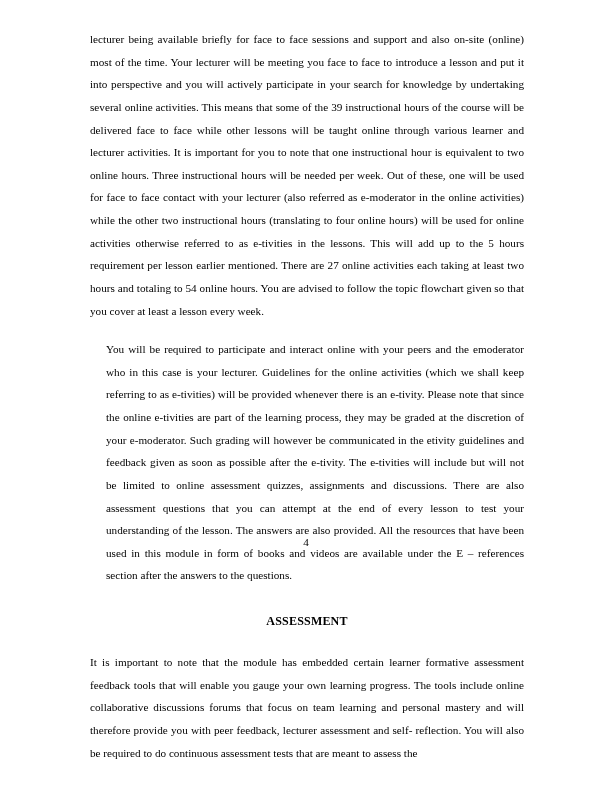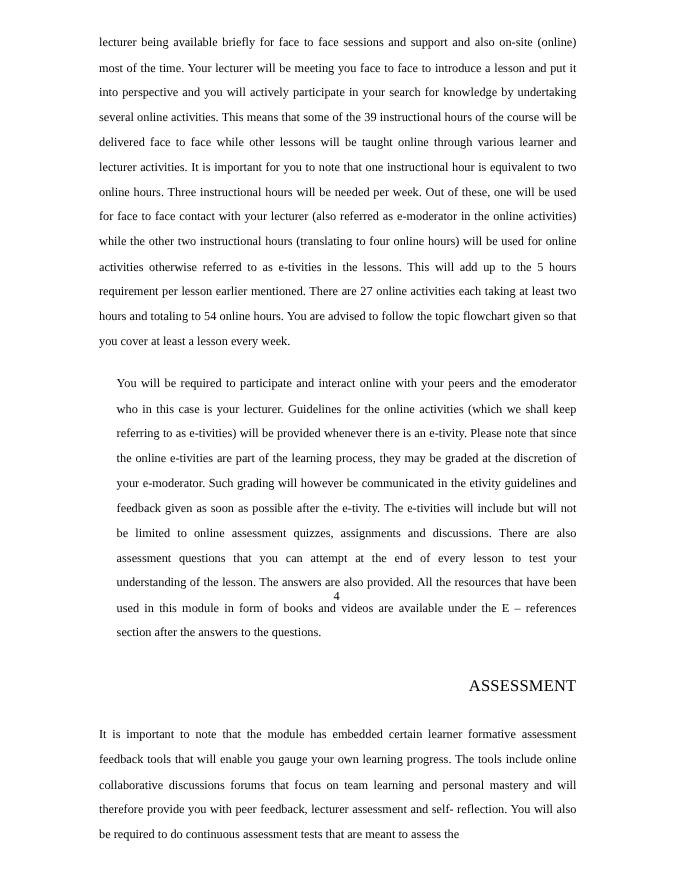--- a/index.html
+++ b/index.html
@@ -27,23 +27,23 @@
     text-align: justify;
     text-justify: inter-word;
     margin: 0 0 0 0;
     hyphens: none;
   }
   .para + .para {
     margin-top: 16px;
     margin-left: 16px;
   }
   .section-heading {
-    text-align: right;
-    font-weight: normal;
-    font-size: 15px;
+    text-align: center;
+    font-weight: bold;
+    font-size: 12px;
     letter-spacing: 0.2px;
     margin: 22px 0 18px 0;
     line-height: 2.02;
   }
   .page-number {
     position: absolute;
     bottom: 40px;
     left: 0;
     width: 612px;
     text-align: center;

